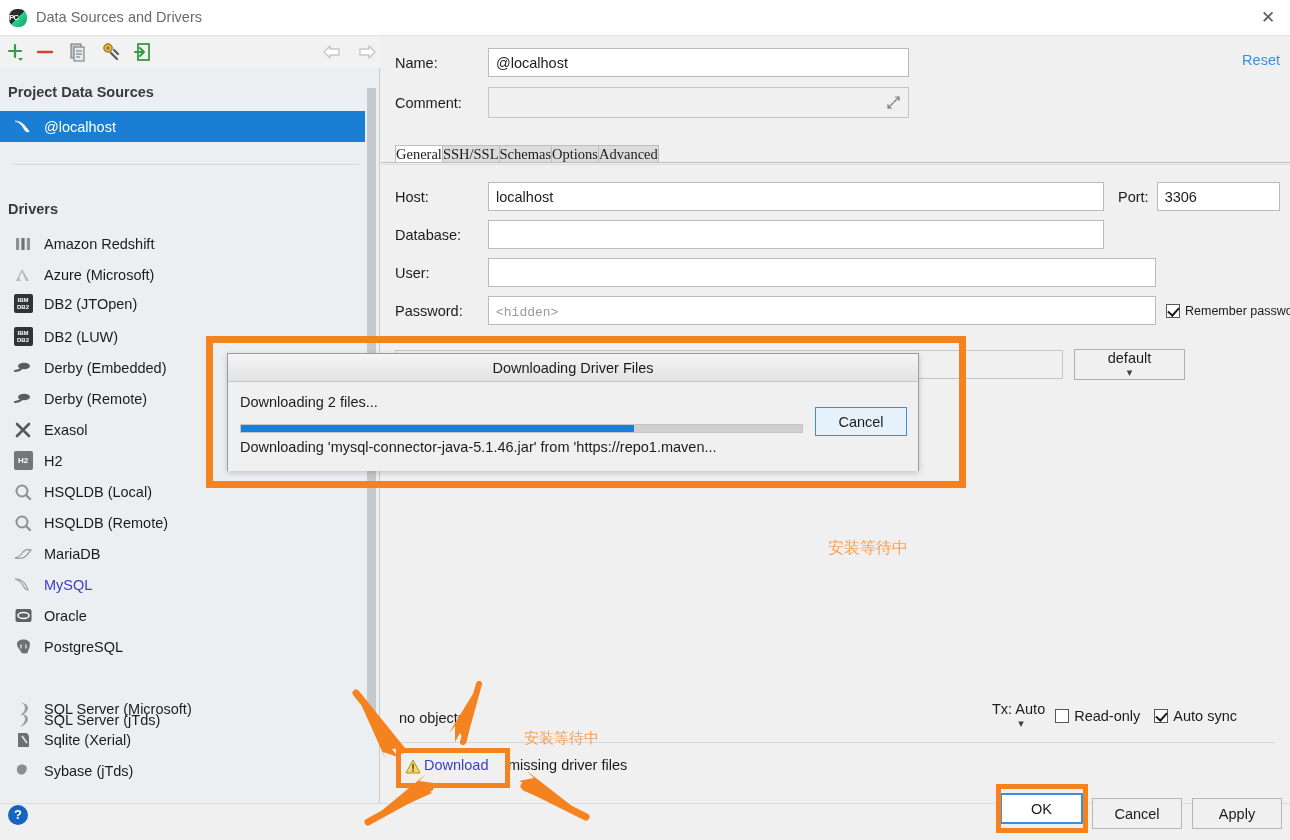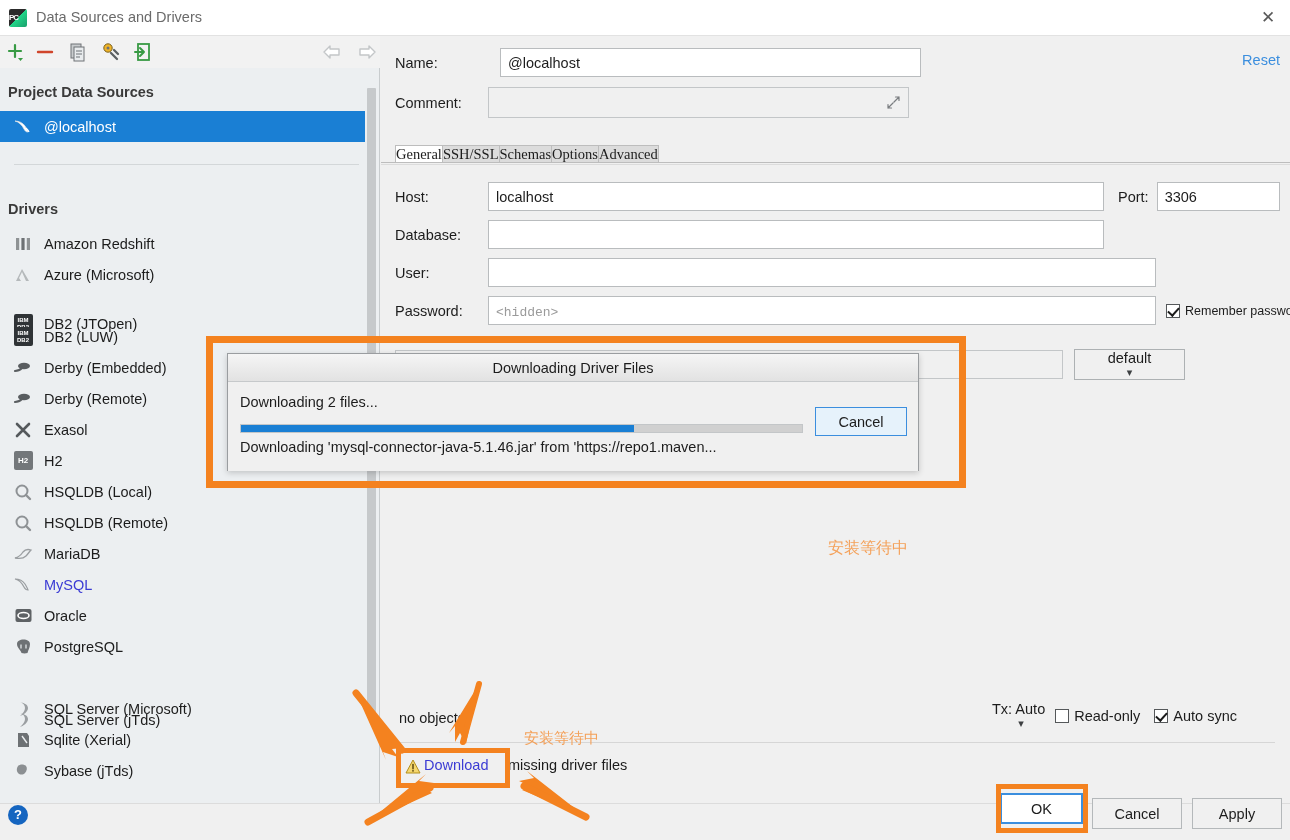--- a/index.html
+++ b/index.html
@@ -18,21 +18,21 @@
 
   
   .titlebar {
     position: absolute; left: 0; top: 0;
     width: 1290px; height: 36px;
     background: #ffffff;
     border-bottom: 1px solid #e2e2e2;
   }
   .title-icon {
     position: absolute; left: 9px; top: 9px;
-    width: 18px; height: 18px; border-radius: 2px;
+    width: 18px; height: 18px; border-radius: 8px;
     background: linear-gradient(135deg,#2b2b2b 0%,#2b2b2b 48%, #21d789 48%, #1a9e6b 100%);
     color: #fff; font-size: 8px; font-weight: bold;
     line-height: 18px; text-align: left;
     letter-spacing: -1px;
   }
   .title-text {
     position: absolute; left: 36px; top: 9px;
     font-size: 14.5px; color: #6b6b6b;
   }
   .title-close {
@@ -361,21 +361,21 @@
 
     <div class="lp-row" style="top:223px;">
       <span class="ricon">
         <svg width="18" height="18" viewBox="0 0 18 18">
           <path d="M8 3L2 15h5l-2-3 3-6 4 9h3L8 3z" fill="#b5b9bb"></path>
         </svg>
       </span>
       <span class="rlabel">Azure (Microsoft)</span>
     </div>
 
-    <div class="lp-row" style="top:272px;">
+    <div class="lp-row" style="top:252px;">
       <span class="ricon">
         <span class="chip" style="background:#2f3336;">
             <span style="font-size:6px;">IBM</span>
             <span style="font-size:6px;">DB2</span>
           </span>
       </span>
       <span class="rlabel">DB2 (JTOpen)</span>
     </div>
 
     <div class="lp-row" style="top:285px;">
@@ -518,21 +518,21 @@
       </span>
       <span class="rlabel">Sybase (jTds)</span>
     </div>
 
     <div class="lp-scroll-track"></div>
     <div class="lp-scroll-thumb"></div>
   </div>
 
   <div class="right-panel">
 
-    <div class="frow" style="left:14px; top:12px;gap:12px;">
+    <div class="frow" style="left:14px; top:12px;">
       <span class="flabel" style="width:93px;">Name:</span>
       <input class="finput" style="width: 421px; height: 29px;" value="@localhost">
     </div>
     <div class="reset-link" style="top:16px;">Reset</div>
 
     <div class="frow" style="left:14px; top:51px;">
       <span class="flabel" style="width:93px;">Comment:</span>
       <div style="position:relative;">
         <input class="finput flat" style="width: 421px; height: 31px;" value="">
         <span class="expand-ic">

